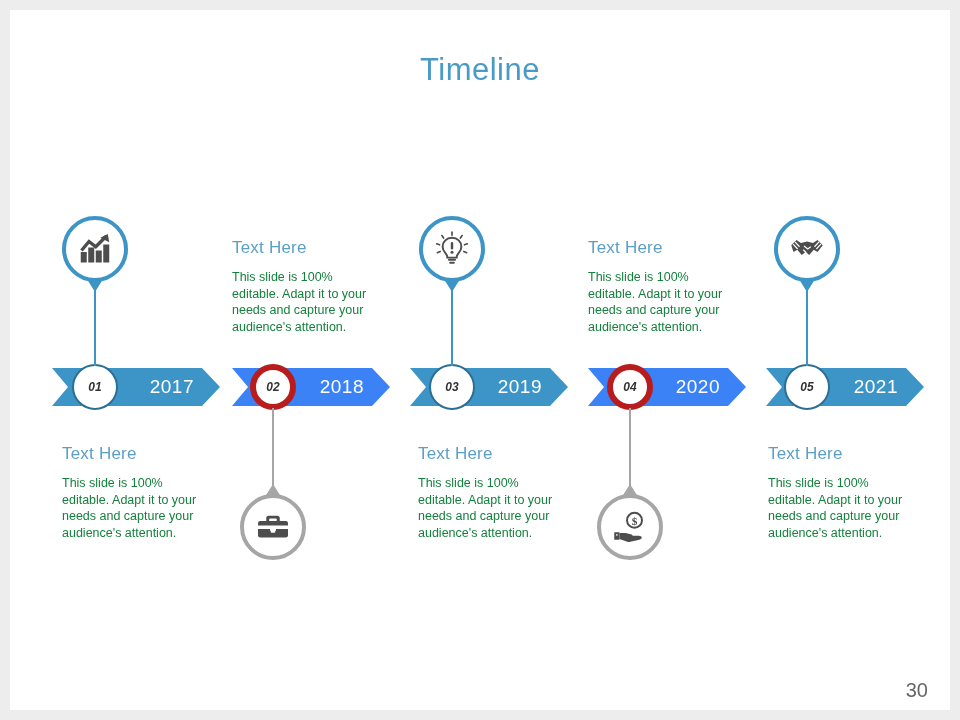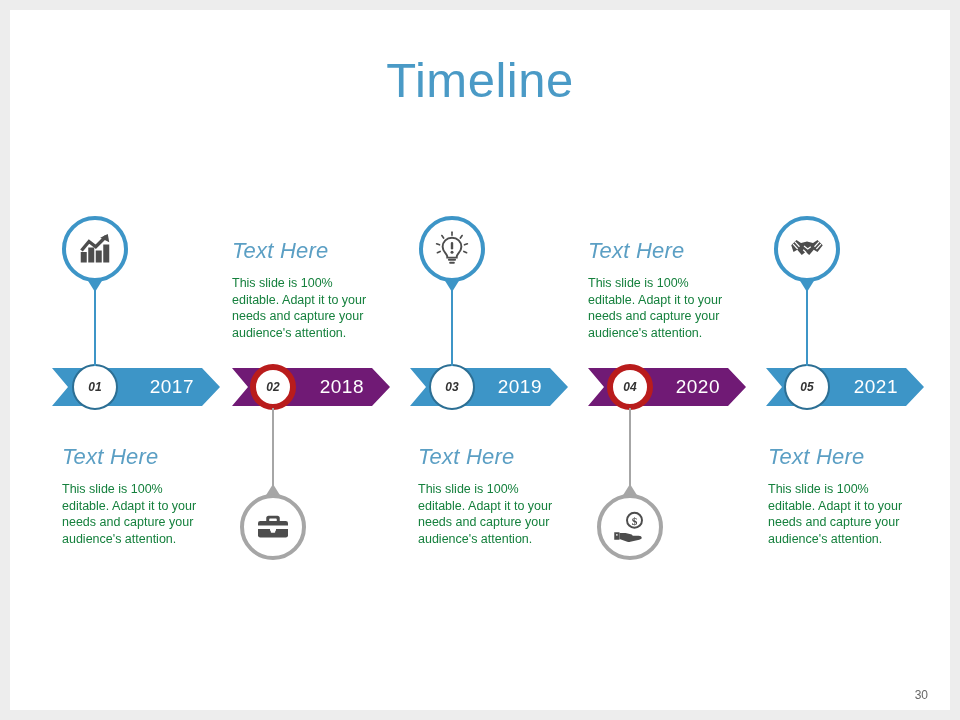--- a/index.html
+++ b/index.html
@@ -21,35 +21,35 @@
     background: #ffffff;
   }
 
   
   .title {
     position: absolute;
     left: 0;
     top: 42px;
     width: 940px;
     text-align: center;
-    font-size: 49px;
+    font-size: 31px;
     font-weight: 400;
     color: #4a9ac6;
     letter-spacing: 0.5px;
   }
 
   
   .bar {
     position: absolute;
     top: 358px;
     height: 38px;
     clip-path: polygon(0 0, 16px 50%, 0 100%, calc(100% - 18px) 100%, 100% 50%, calc(100% - 18px) 0);
   }
   .bar.blue { background: #3d95c7; }
-  .bar.gray { background: #701a75; }
+  .bar.gray { background: #3b82f6; }
 
   .bar-year {
     position: absolute;
     right: 26px;
     top: 50%;
     transform: translateY(-50%);
     font-size: 19px;
     font-weight: normal;
     color: #ffffff;
     letter-spacing: 0.5px;
@@ -121,38 +121,37 @@
   .stem.blue { background: #3d95c7; }
   .stem.gray { background: #a6a6a6; }
 
   .pin-icon { width: 36px; height: 36px; display: block; }
   .pin-icon path, .pin-icon circle, .pin-icon rect,
   .pin-icon line, .pin-icon polygon, .pin-icon polyline { }
 
   
   .tb { position: absolute; width: 150px; }
   .tb-head {
-    font-size: 22px;
+    font-size: 17px;
     color: #5b9fc4;
     margin-bottom: 11px;
     letter-spacing: 0.2px;
-    font-style: italic;
   }
   .tb-body {
     font-size: 12.5px;
     line-height: 1.33;
     color: #15803d;
   }
 
   
   .page-num {
     position: absolute;
     right: 22px;
     bottom: 8px;
-    font-size: 12px;
+    font-size: 20px;
     color: #666666;
   }
 </style>
 </head>
 <body>
 
 <div class="slide">
 
   <div class="title">Timeline</div>
 

